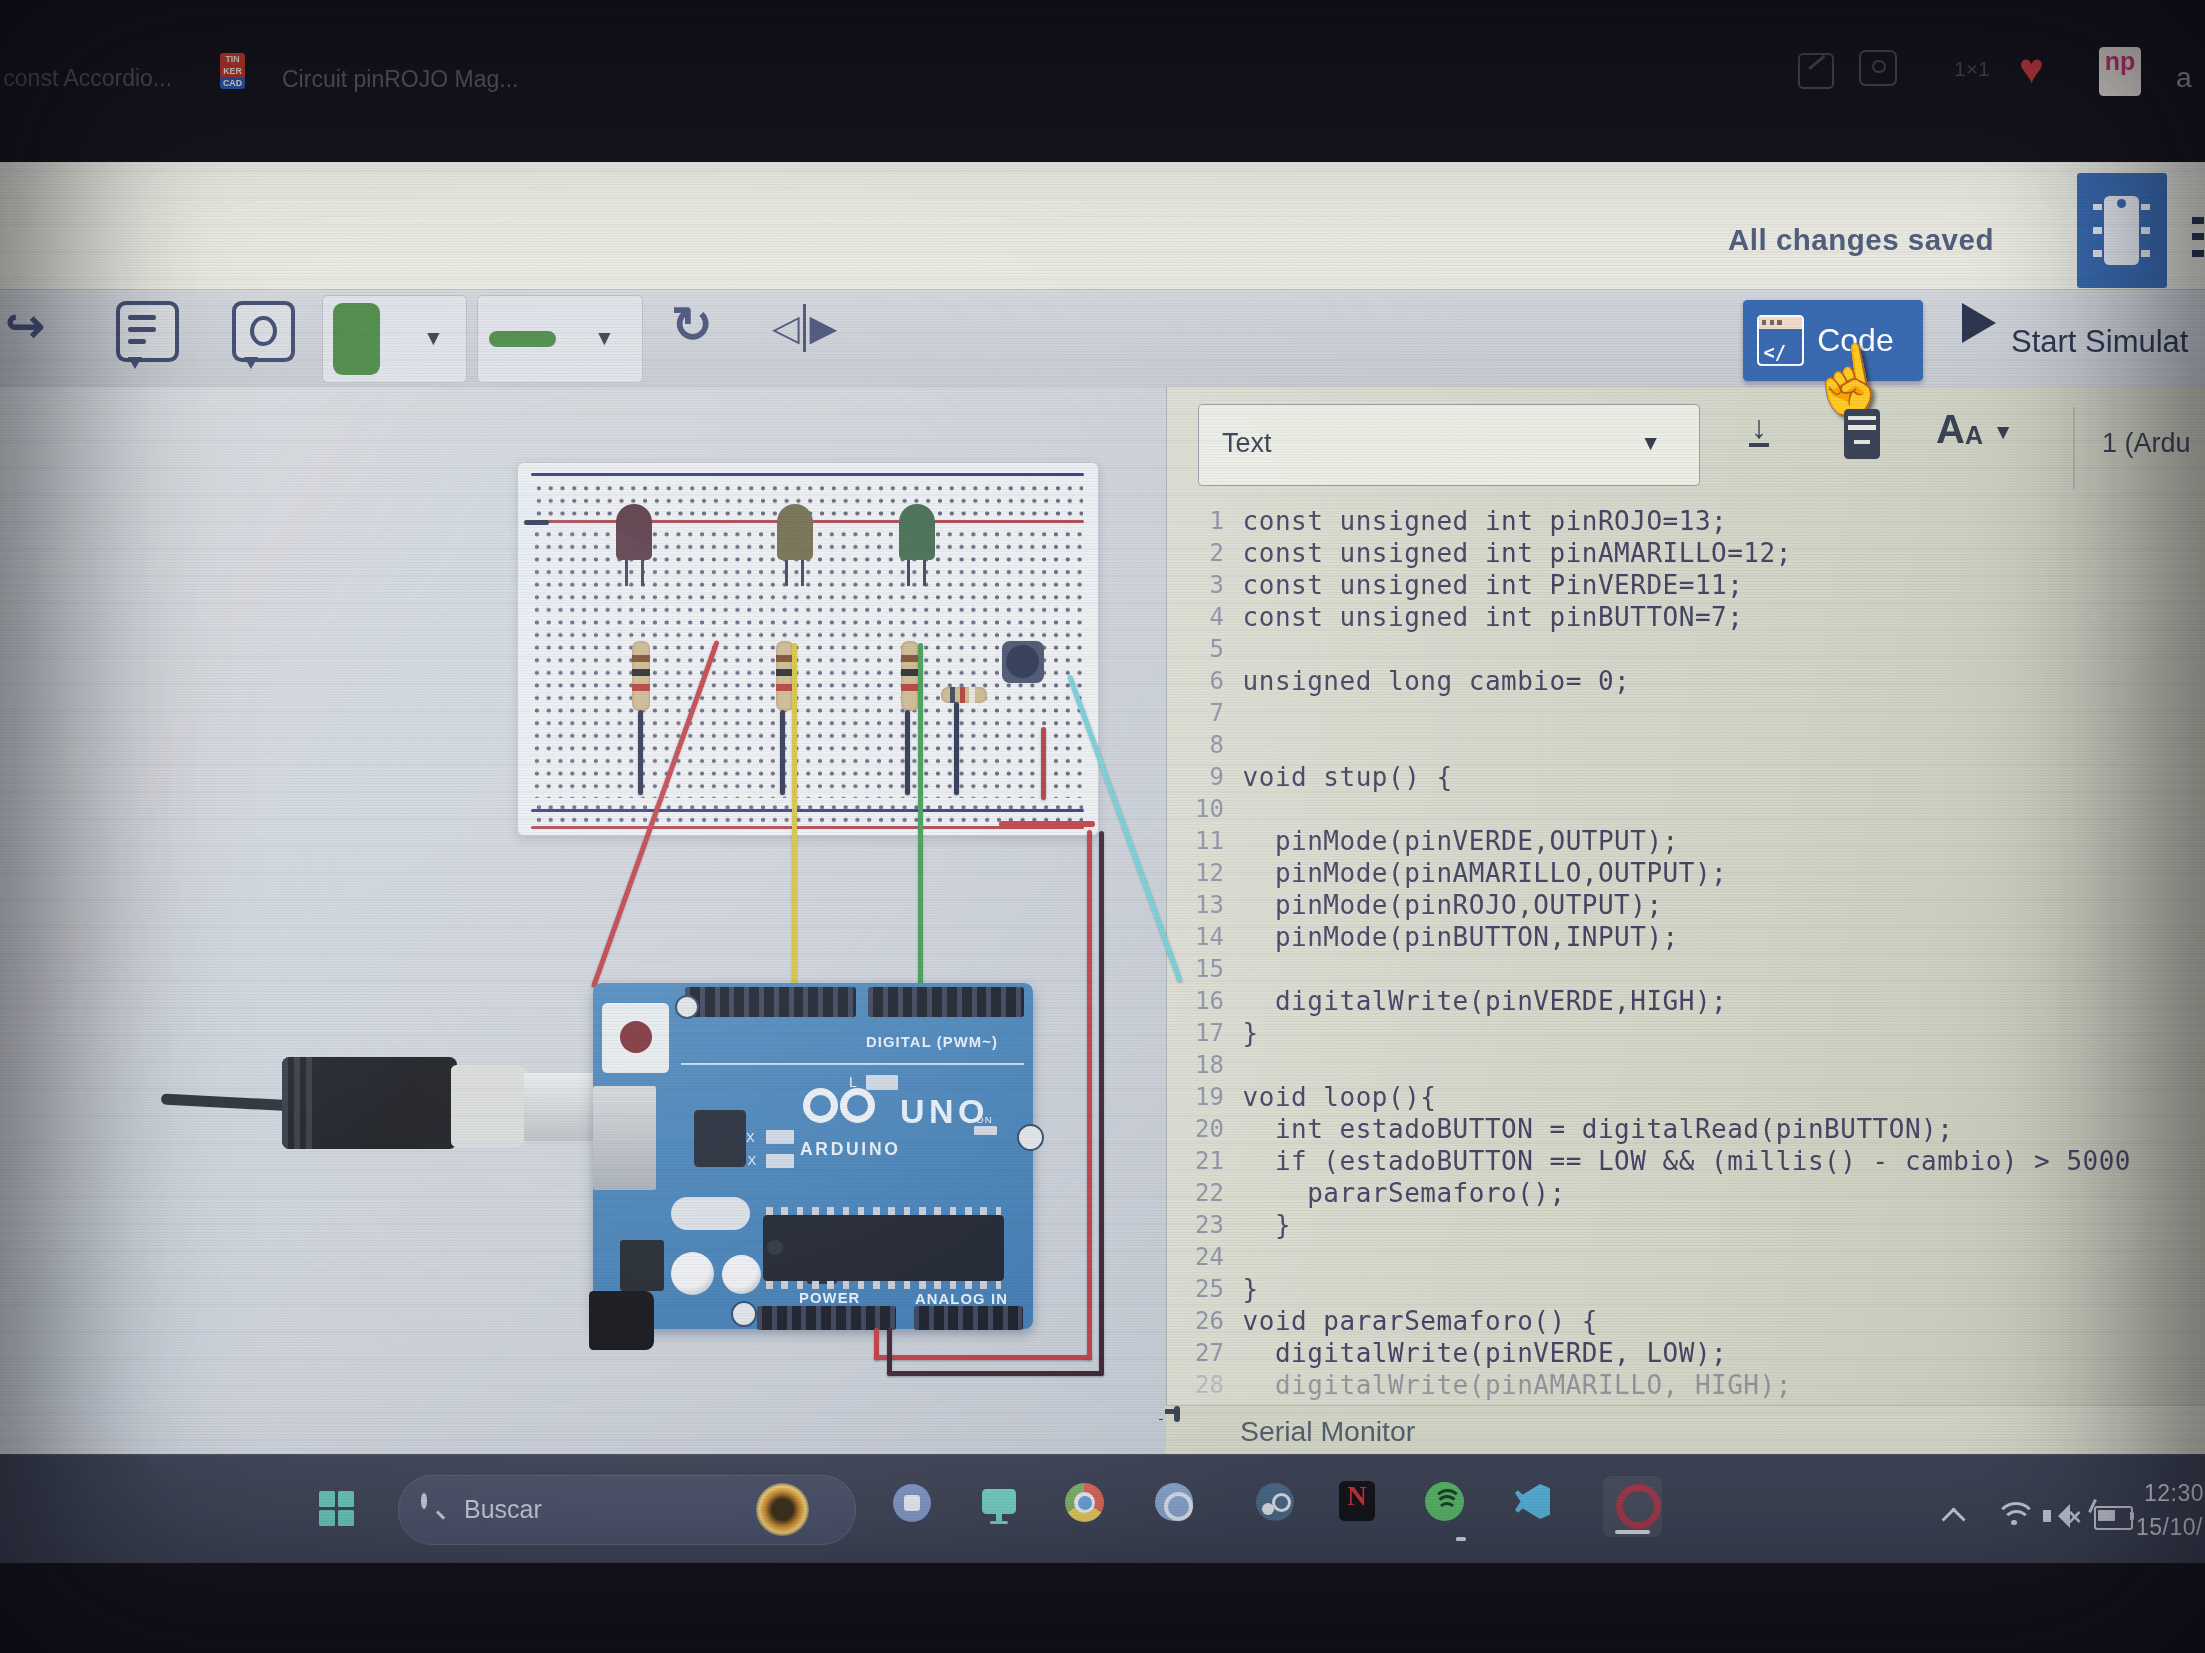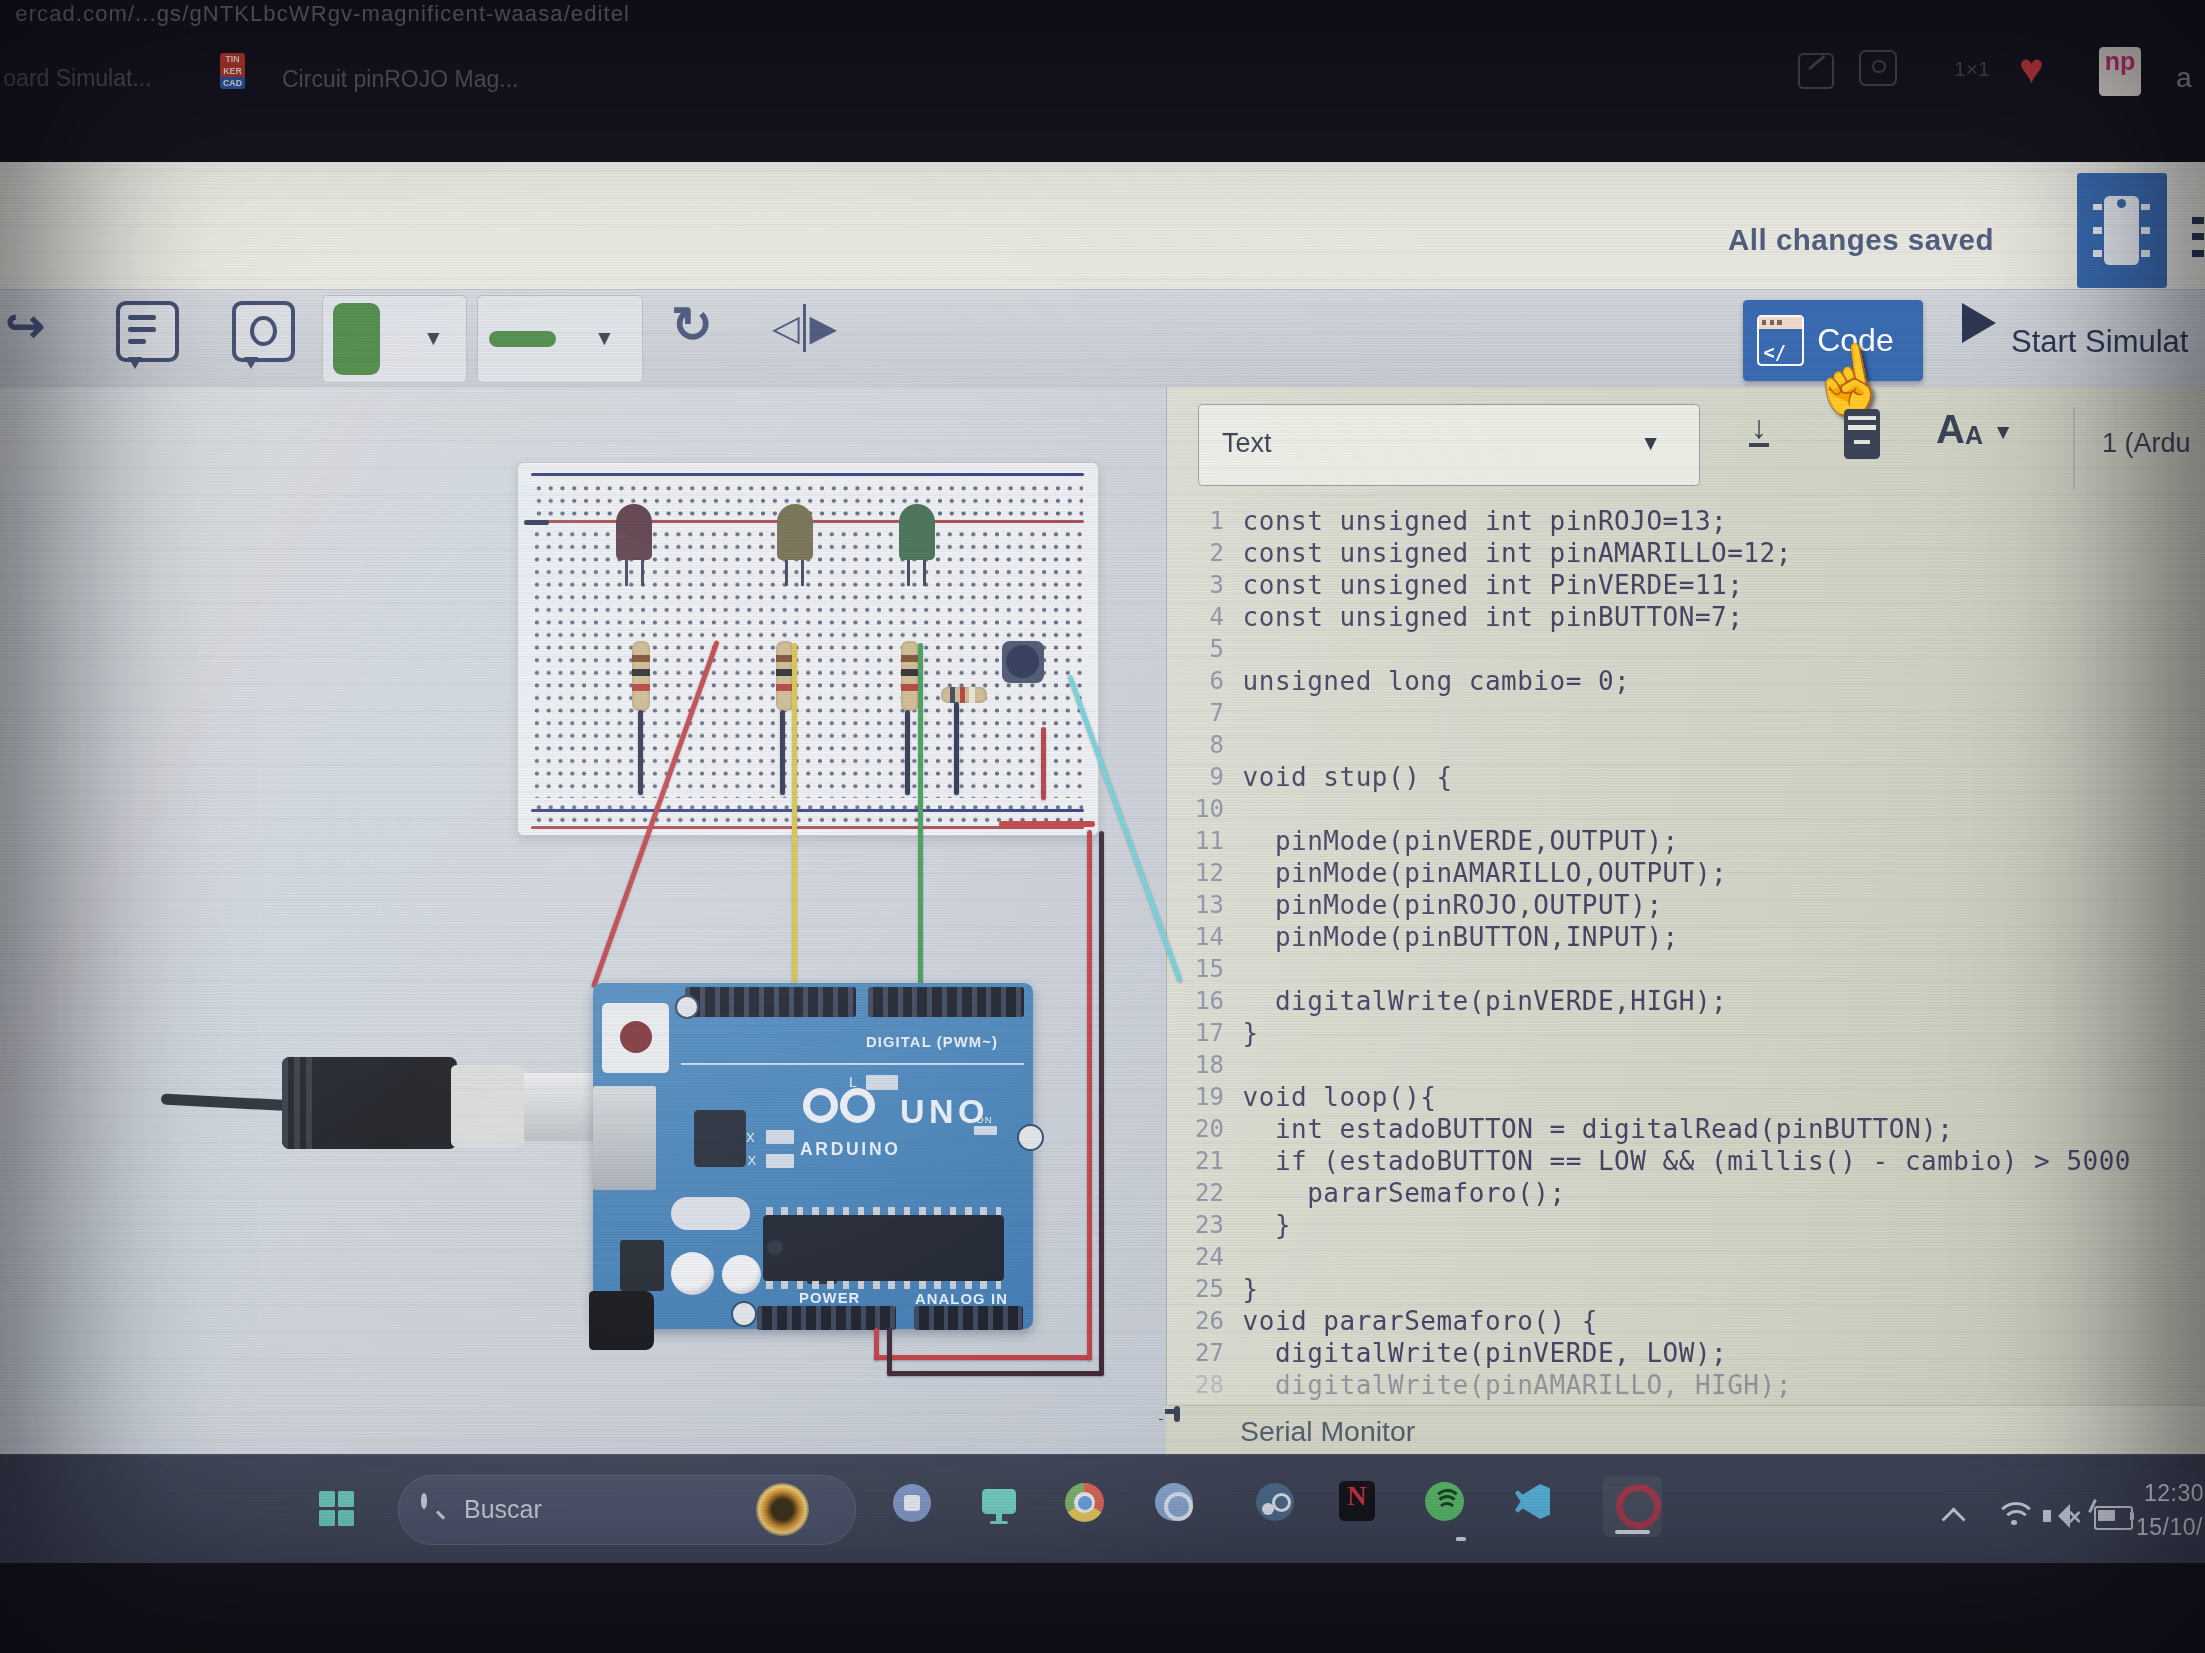--- a/index.html
+++ b/index.html
@@ -86,22 +86,21 @@
   .glare{pointer-events:none;background:radial-gradient(circle at 30% 45%,rgba(255,255,255,.14),rgba(255,255,255,0) 55%);}
   .scan{pointer-events:none;background:repeating-linear-gradient(0deg,rgba(20,25,40,.045) 0 1.1px,transparent 1.1px 2.7px);}
   .vig{pointer-events:none;box-shadow:inset 0 0 175px 49px rgba(5,5,12,.55);}
   .streak{pointer-events:none;background:linear-gradient(90deg,rgba(255,190,215,.05),rgba(170,230,255,.07),rgba(255,255,255,0));transform:rotate(28deg);}
 </style>
 </head>
 <body>
 
 <div class="photo">
 
-  <div class="a url" style="left:15.3px;top:1.1px;width:1258px;">ercad.com/...gs/gNTKLbcWRgv-magnificent-waasa/editel</div>
-  <div class="a tab" style="left:3.3px;top:65px;">oard Simulat...</div>
+  <div class="a tab" style="left:3.3px;top:65px;">const Accordio...</div>
   <div class="a fav" style="left:220px;top:53px;">
     <span style="background:#c0392f;">TIN</span>
     <span style="background:#b5372c;">KER</span>
     <span style="background:#2a56a8;">CAD</span>
   </div>
   <div class="a tab" style="left:282px;top:66px;color:#5a5463;">Circuit pinROJO Mag...</div>
   <div class="a" style="left:1798px;top:53px;width:32px;height:32px;border:2.7px solid #4a4254;border-radius:5.5px;">
     <div class="a" style="left:6.6px;top:5.5px;width:19.7px;height:3.3px;background:#4a4254;transform:rotate(-40deg);"></div>
   </div>
   <div class="a" style="left:1859px;top:50px;width:34px;height:32px;border:2.7px solid #4a4254;border-radius:6.6px;">

